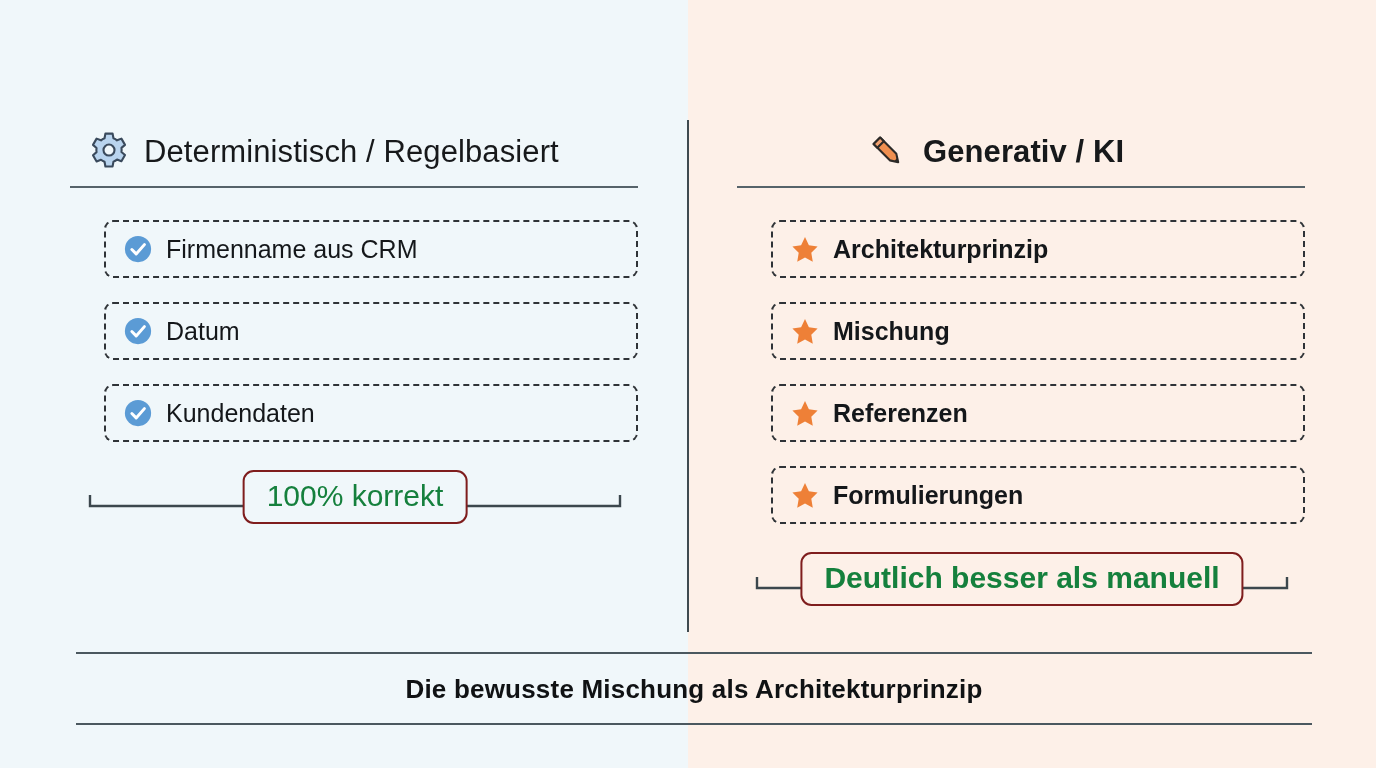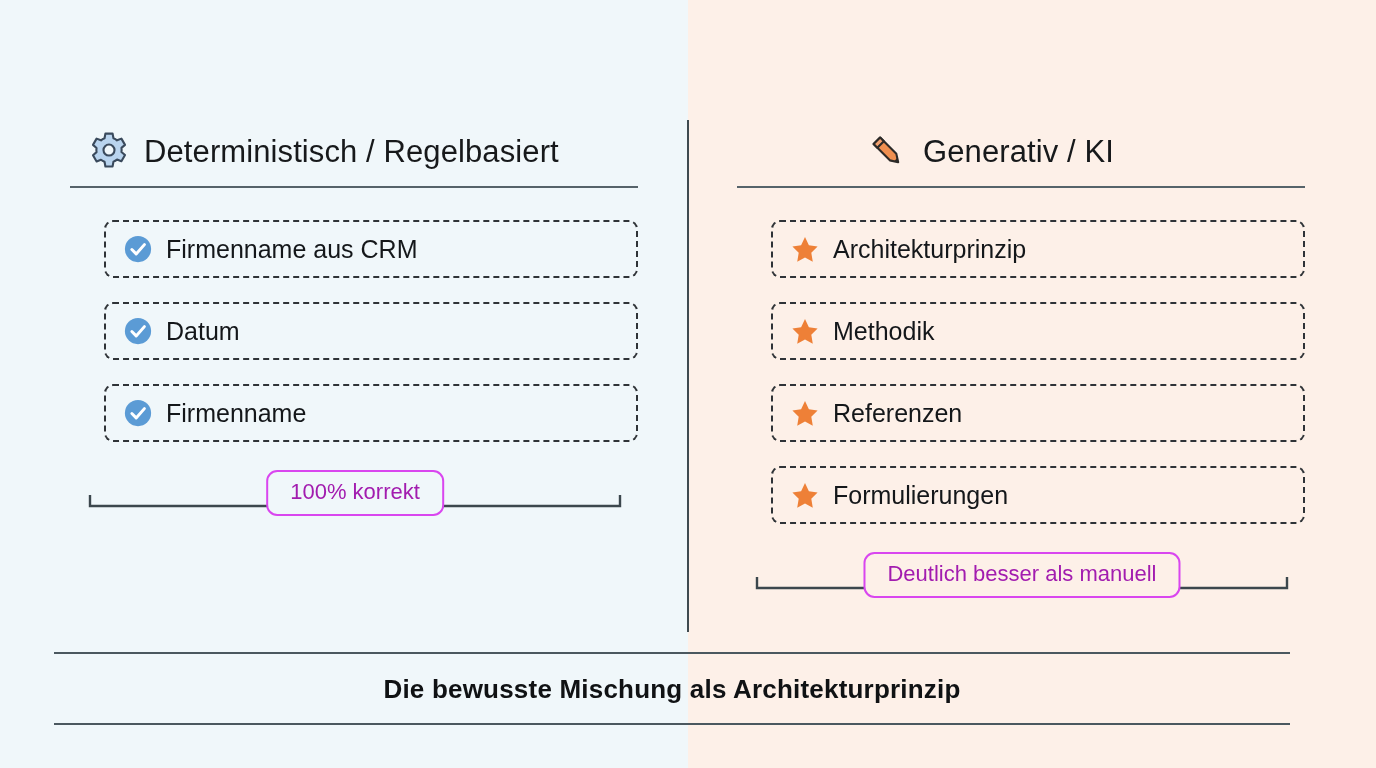--- a/index.html
+++ b/index.html
@@ -45,21 +45,21 @@
     height: 512px;
     background: #3f4a4f;
   }
 
   
   .column {
     position: absolute;
     top: 118px;
   }
   .column.left  { left: 70px;  width: 568px; }
-  .column.right { left: 737px; width: 568px; }
+  .column.right { left: 737px; width: 568px; font-weight: bold; }
 
   
   .col-header {
     display: flex;
     align-items: center;
     height: 68px;
     gap: 14px;
     padding-left: 18px;
     box-sizing: border-box;
   }
@@ -135,35 +135,35 @@
     top: 22px;
     width: 534px;
     height: 18px;
     display: block;
   }
   .badge {
     position: absolute;
     top: 0;
     left: 50%;
     transform: translateX(-50%);
-    border: 2px solid #d946ef;
+    border: 2px solid #7f1d1d;
     border-radius: 11px;
     padding: 9px 22px 11px 22px;
-    font-size: 22px;
-    color: #a21caf;
+    font-size: 30px;
+    color: #15803d;
     white-space: nowrap;
     line-height: 1;
   }
   .column.left .badge  { background: #f0f7fa; }
   .column.right .badge { background: #fdf0e8; }
 
   
   .caption-block {
     position: absolute;
-    left: 54px;
+    left: 76px;
     top: 652px;
     width: 1236px;
   }
   .caption-rule {
     height: 2px;
     background: #4b585f;
     width: 100%;
   }
   .caption-text {
     text-align: center;
@@ -212,21 +212,21 @@
         </svg>
         <span class="item-label">Datum</span>
       </div>
 
 
       <div class="item-row">
         <svg class="item-icon" viewBox="0 0 32 32">
           <circle cx="16" cy="16" r="15" fill="#5b9bd5"></circle>
           <path d="M9 16.6 l4.9 5 L23.3 11" fill="none" stroke="#ffffff" stroke-width="3.4" stroke-linecap="round" stroke-linejoin="round"></path>
         </svg>
-        <span class="item-label">Firmenname</span>
+        <span class="item-label">Kundendaten</span>
       </div>
 
     </div>
 
     <div class="bracket-wrap">
       <svg class="bracket-svg" viewBox="0 0 534 18" preserveAspectRatio="none">
         <path d="M2 3 L2 14 L532 14 L532 3" fill="none" stroke="#3c474d" stroke-width="2.4"></path>
       </svg>
       <div class="badge">100% korrekt</div>
     </div>
@@ -253,21 +253,21 @@
         <svg class="item-icon" viewBox="0 0 32 32">
           <path d="M16 2.2 L20.45 11.6 L30.4 13.1 L23.2 20.4 L24.9 30.6 L16 25.8 L7.1 30.6 L8.8 20.4 L1.6 13.1 L11.55 11.6 Z" fill="#ee8037"></path>
         </svg>
         <span class="item-label">Architekturprinzip</span>
       </div>
 
       <div class="item-row">
         <svg class="item-icon" viewBox="0 0 32 32">
           <path d="M16 2.2 L20.45 11.6 L30.4 13.1 L23.2 20.4 L24.9 30.6 L16 25.8 L7.1 30.6 L8.8 20.4 L1.6 13.1 L11.55 11.6 Z" fill="#ee8037"></path>
         </svg>
-        <span class="item-label">Methodik</span>
+        <span class="item-label">Mischung</span>
       </div>
 
       <div class="item-row">
         <svg class="item-icon" viewBox="0 0 32 32">
           <path d="M16 2.2 L20.45 11.6 L30.4 13.1 L23.2 20.4 L24.9 30.6 L16 25.8 L7.1 30.6 L8.8 20.4 L1.6 13.1 L11.55 11.6 Z" fill="#ee8037"></path>
         </svg>
         <span class="item-label">Referenzen</span>
       </div>
 
       <div class="item-row">

